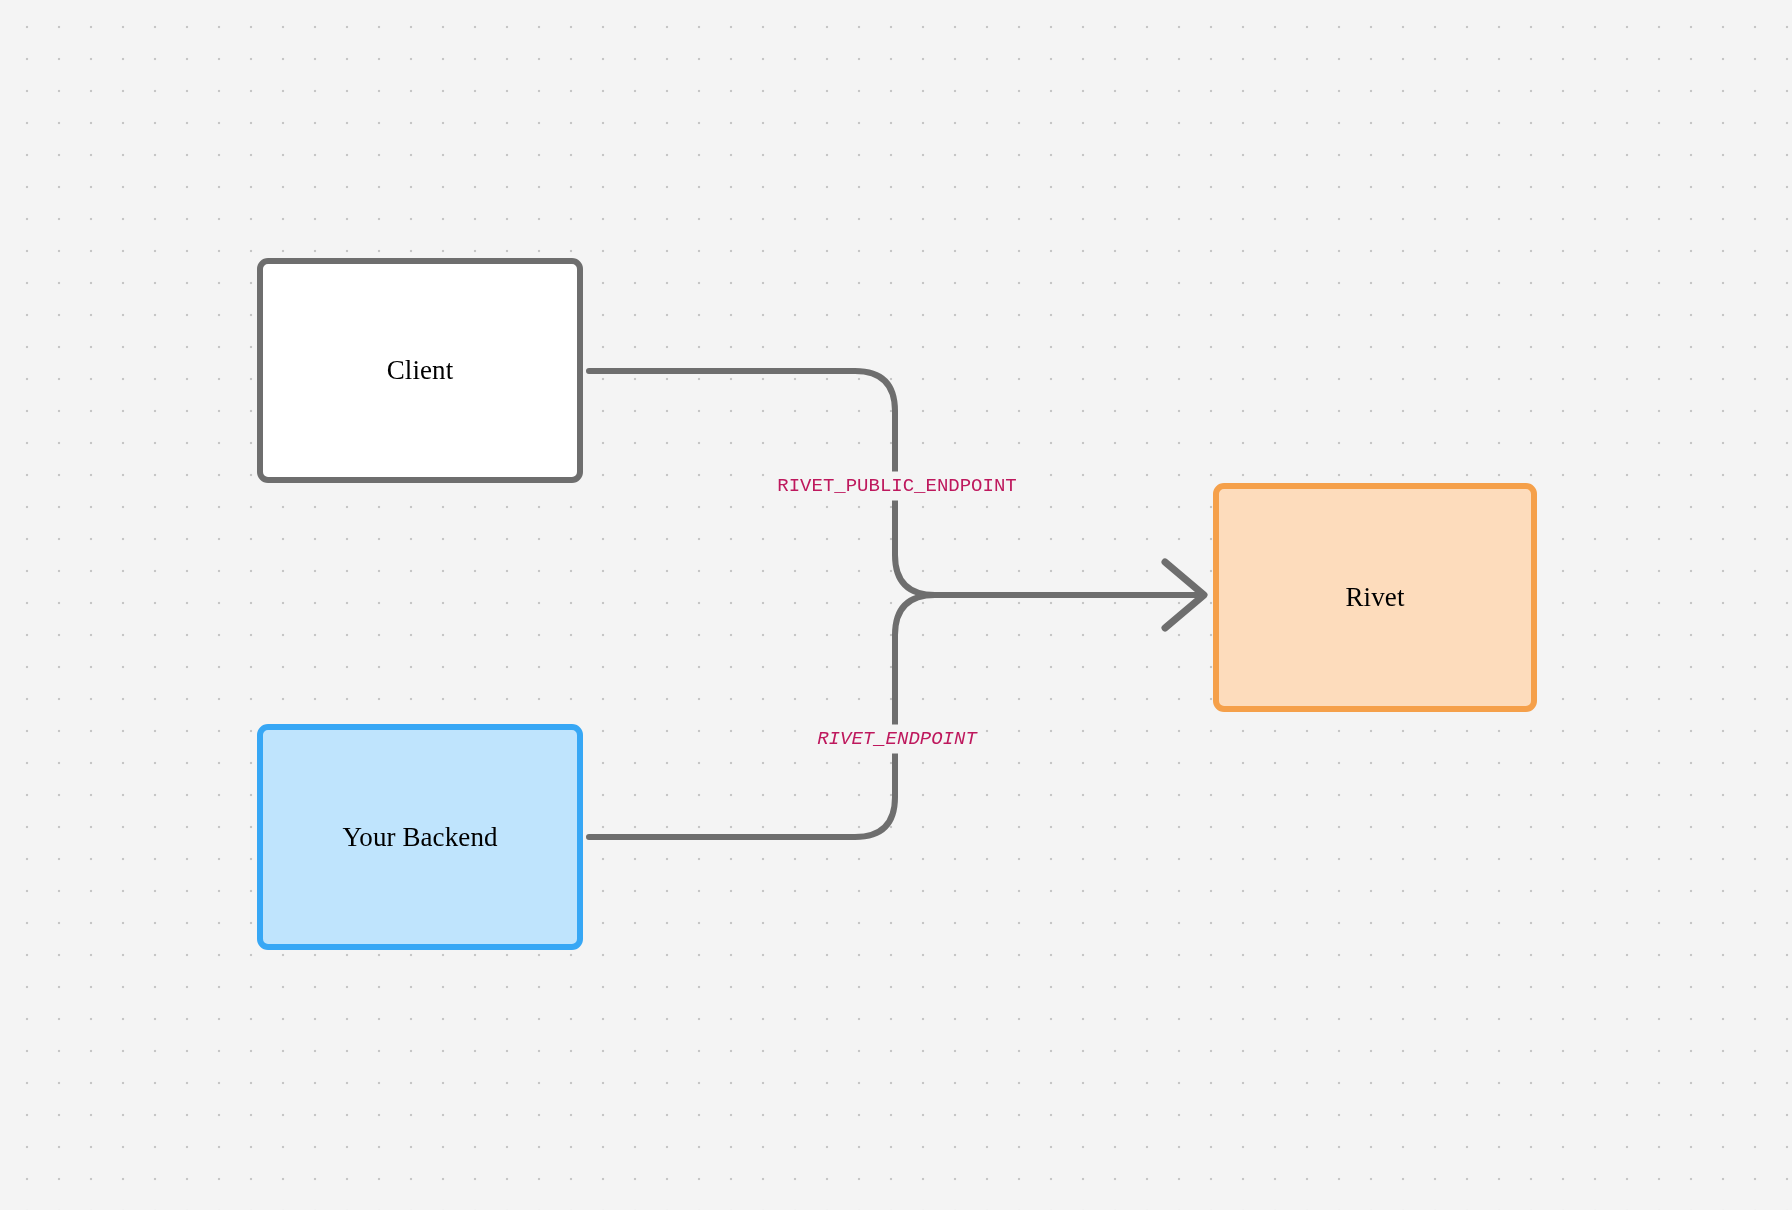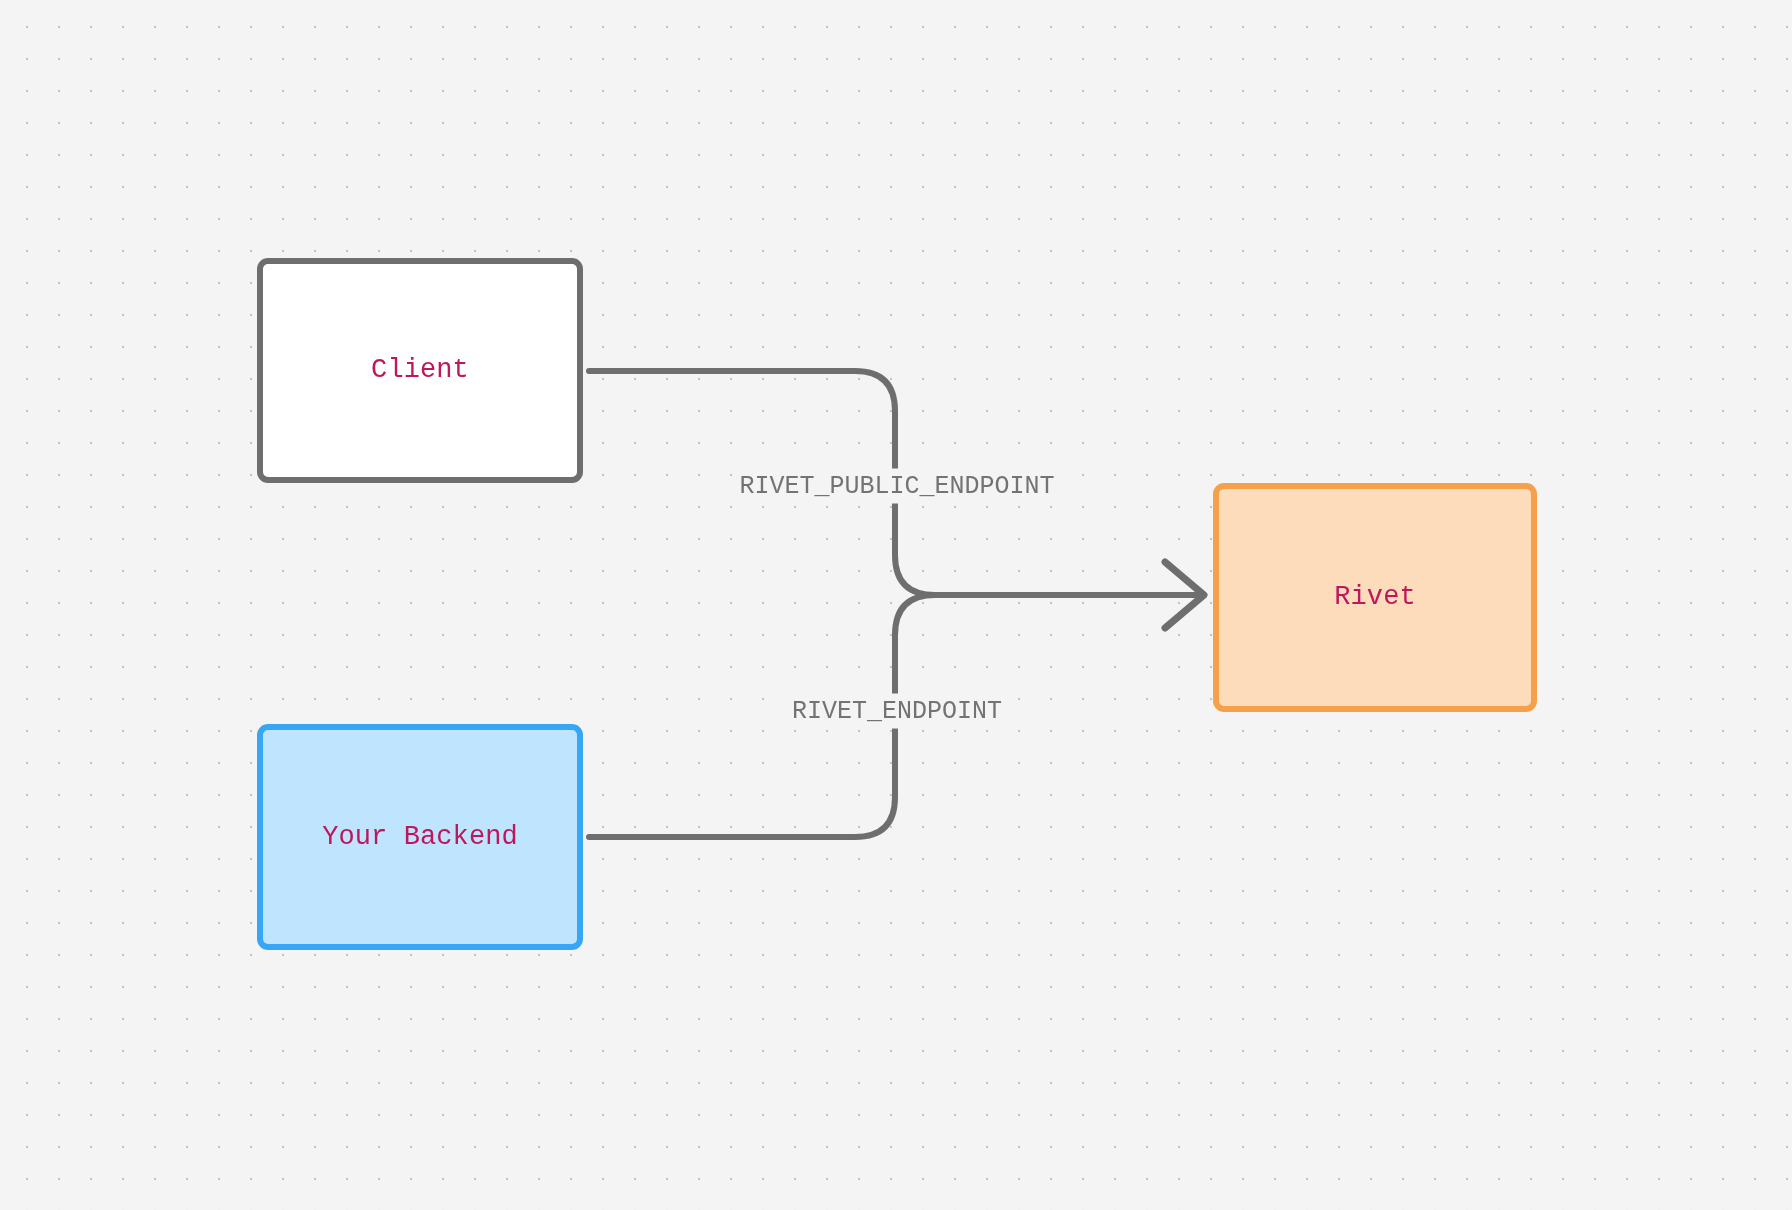--- a/index.html
+++ b/index.html
@@ -31,24 +31,24 @@
     position: absolute;
     box-sizing: border-box;
     display: flex;
     align-items: center;
     justify-content: center;
     border-style: solid;
     border-width: 6px;
     border-radius: 11px;
   }
   .node-label {
-    font-family: Liberation Mono, monospace;
+    font-family: Liberation Serif, serif;
     font-size: 27px;
     line-height: 1.2;
-    color: #be185d;
+    color: #000000;
     letter-spacing: 0.1px;
     white-space: nowrap;
     user-select: none;
   }
   #node-client {
     left: 257px;
     top: 258px;
     width: 326px;
     height: 225px;
     background: #ffffff;
@@ -68,35 +68,36 @@
     top: 483px;
     width: 324px;
     height: 229px;
     background: #fddcbc;
     border-color: #f5a04a;
   }
   .edge-label {
     position: absolute;
     transform: translate(-50%, -50%);
     font-family: "Liberation Mono", monospace;
-    font-size: 25px;
+    font-size: 19px;
     line-height: 1;
-    color: #737373;
+    color: #be185d;
     background: #f4f4f4;
     padding: 5px 7px;
     white-space: nowrap;
     user-select: none;
   }
   #edge-label-public {
     left: 897px;
     top: 486px;
   }
   #edge-label-private {
     left: 897px;
-    top: 711px;
+    top: 739px;
+    font-style: italic;
   }
 </style>
 </head>
 <body>
 
 <div id="canvas">
 
   <svg id="edge-layer" width="1792" height="1210" viewBox="0 0 1792 1210" xmlns="http://www.w3.org/2000/svg">
 
     <path d="M 589 371 L 855 371 Q 895 371 895 411 L 895 555 Q 895 595 935 595 L 1200 595" fill="none" stroke="#6e6e6e" stroke-width="6" stroke-linecap="round" stroke-linejoin="round"></path>

